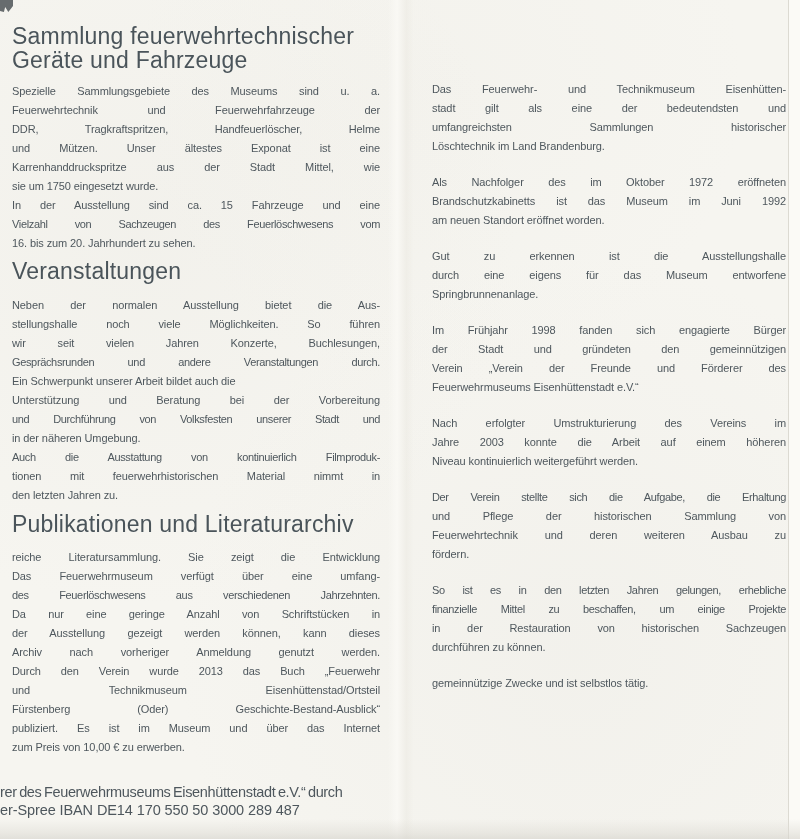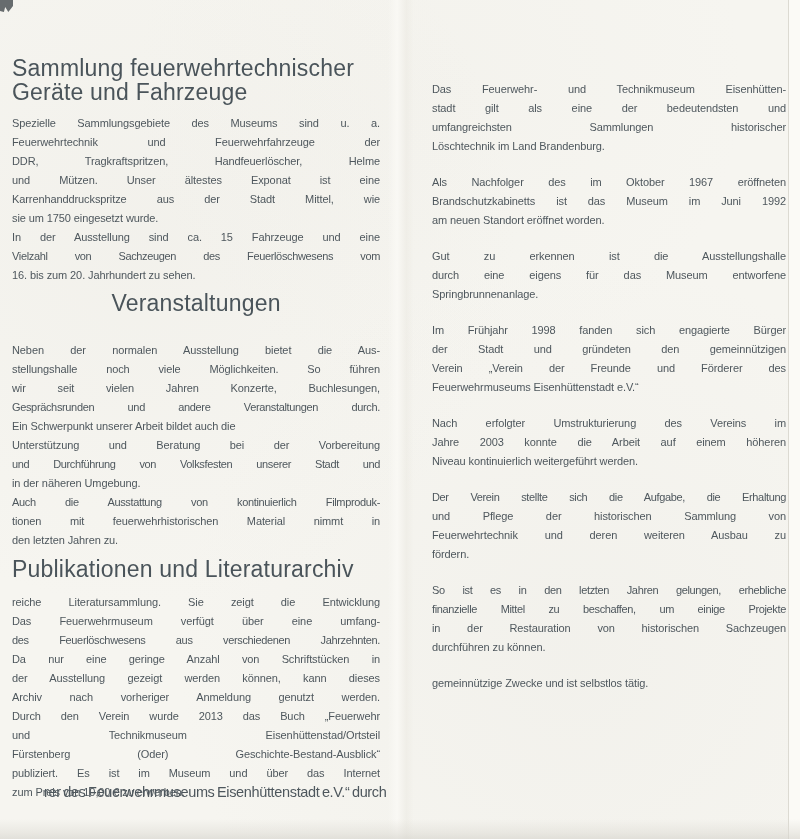--- a/index.html
+++ b/index.html
@@ -17,21 +17,21 @@
     position: absolute;
     inset: 0;
     background:
       radial-gradient(circle at 18% 28%, rgba(219,217,209,0.14), transparent 42%),
       radial-gradient(circle at 72% 78%, rgba(214,212,204,0.12), transparent 46%),
       radial-gradient(circle at 55% 10%, rgba(224,222,214,0.10), transparent 35%);
     pointer-events: none;
   }
   .left-col  { position: absolute; left: 12px;  top: 24px; width: 368px; }
   .right-col { position: absolute; left: 432px; top: 80px; width: 354px; }
-  .footer    { position: absolute; left: 0;     top: 783px; width: 362px; padding-left: 44px; }
+  .footer    { position: absolute; left: 0;     top: 783px; width: 362px; }
 
   .hline {
     font-size: 23px;
     line-height: 24px;
     color: #4a545a;
     letter-spacing: 0.2px;
     white-space: nowrap;
   }
   .line {
     font-size: 11px;
@@ -39,23 +39,23 @@
     height: 19px;
     overflow: hidden;
     color: #4e575d;
     letter-spacing: -0.1px;
   }
   .line.j { text-align: justify; text-align-last: justify; }
   .line.t { letter-spacing: -0.35px; word-spacing: -1.2px; }
 
   .footer .line { font-size: 14.5px; line-height: 18px; height: 18px; }
 
-  .sec0 .sec-heading { margin-bottom: 10px; margin-top: 32px; }
+  .sec0 .sec-heading { margin-bottom: 10px; }
   .sec1 { margin-top: 6px; }
-  .sec1 .sec-heading { margin-bottom: 26px; text-align: center; }
+  .sec1 .sec-heading { margin-bottom: 13px; }
   .sec2 { margin-top: 7px; }
   .sec2 .sec-heading { margin-bottom: 12px; }
 
   .rpara { margin-bottom: 17px; }
 
   .fold-band {
     position: absolute; left: 388px; top: 0; width: 26px; height: 100%;
     background: linear-gradient(90deg,
       rgba(233,231,224,0) 0%,
       rgba(250,249,245,0.9) 35%,
@@ -153,21 +153,21 @@
       </section>
     </div>
   <div class="right-col" id="right-col">
       <div class="para rpara">
         <div class="line j">Das Feuerwehr- und Technikmuseum Eisenhütten-</div>
         <div class="line j">stadt gilt als eine der bedeutendsten und</div>
         <div class="line j">umfangreichsten Sammlungen historischer</div>
         <div class="line">Löschtechnik im Land Brandenburg.</div>
       </div>
       <div class="para rpara">
-        <div class="line j">Als Nachfolger des im Oktober 1967 eröffneten</div>
+        <div class="line j">Als Nachfolger des im Oktober 1972 eröffneten</div>
         <div class="line j">Brandschutzkabinetts ist das Museum im Juni 1992</div>
         <div class="line">am neuen Standort eröffnet worden.</div>
       </div>
       <div class="para rpara">
         <div class="line j">Gut zu erkennen ist die Ausstellungshalle</div>
         <div class="line j">durch eine eigens für das Museum entworfene</div>
         <div class="line">Springbrunnenanlage.</div>
       </div>
       <div class="para rpara">
         <div class="line j">Im Frühjahr 1998 fanden sich engagierte Bürger</div>
@@ -191,16 +191,17 @@
         <div class="line j t">finanzielle Mittel zu beschaffen, um einige Projekte</div>
         <div class="line j">in der Restauration von historischen Sachzeugen</div>
         <div class="line">durchführen zu können.</div>
       </div>
       <div class="para rpara">
         <div class="line">gemeinnützige Zwecke und ist selbstlos tätig.</div>
       </div>
     </div>
   <div class="footer" id="footer">
       <div class="line t">rer des Feuerwehrmuseums Eisenhüttenstadt e.V.“ durch</div>
+      <div class="line">er-Spree IBAN DE14 170 550 50 3000 289 487</div>
     </div>
   <div class="edge-strip"></div>
   <div class="bottom-shade"></div>
 </div>
 
 </body></html>

